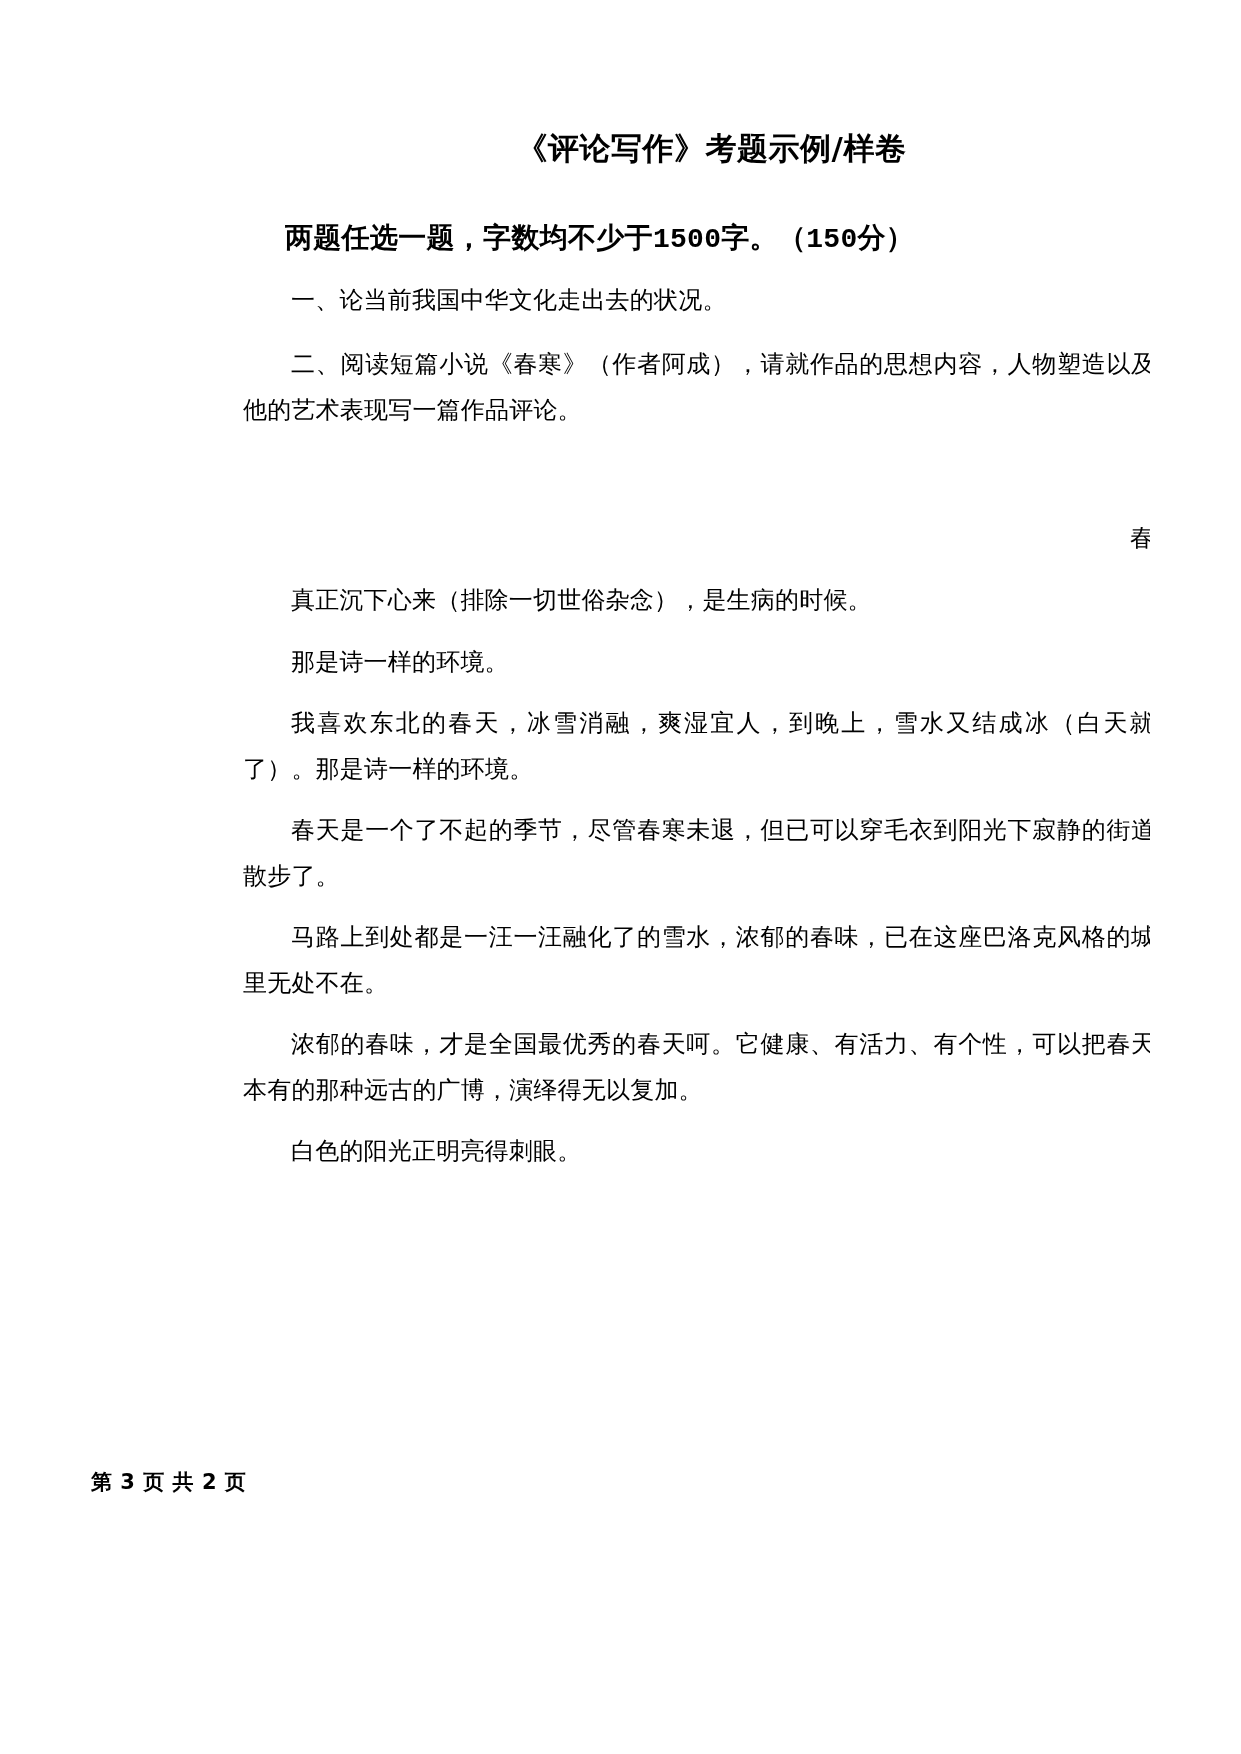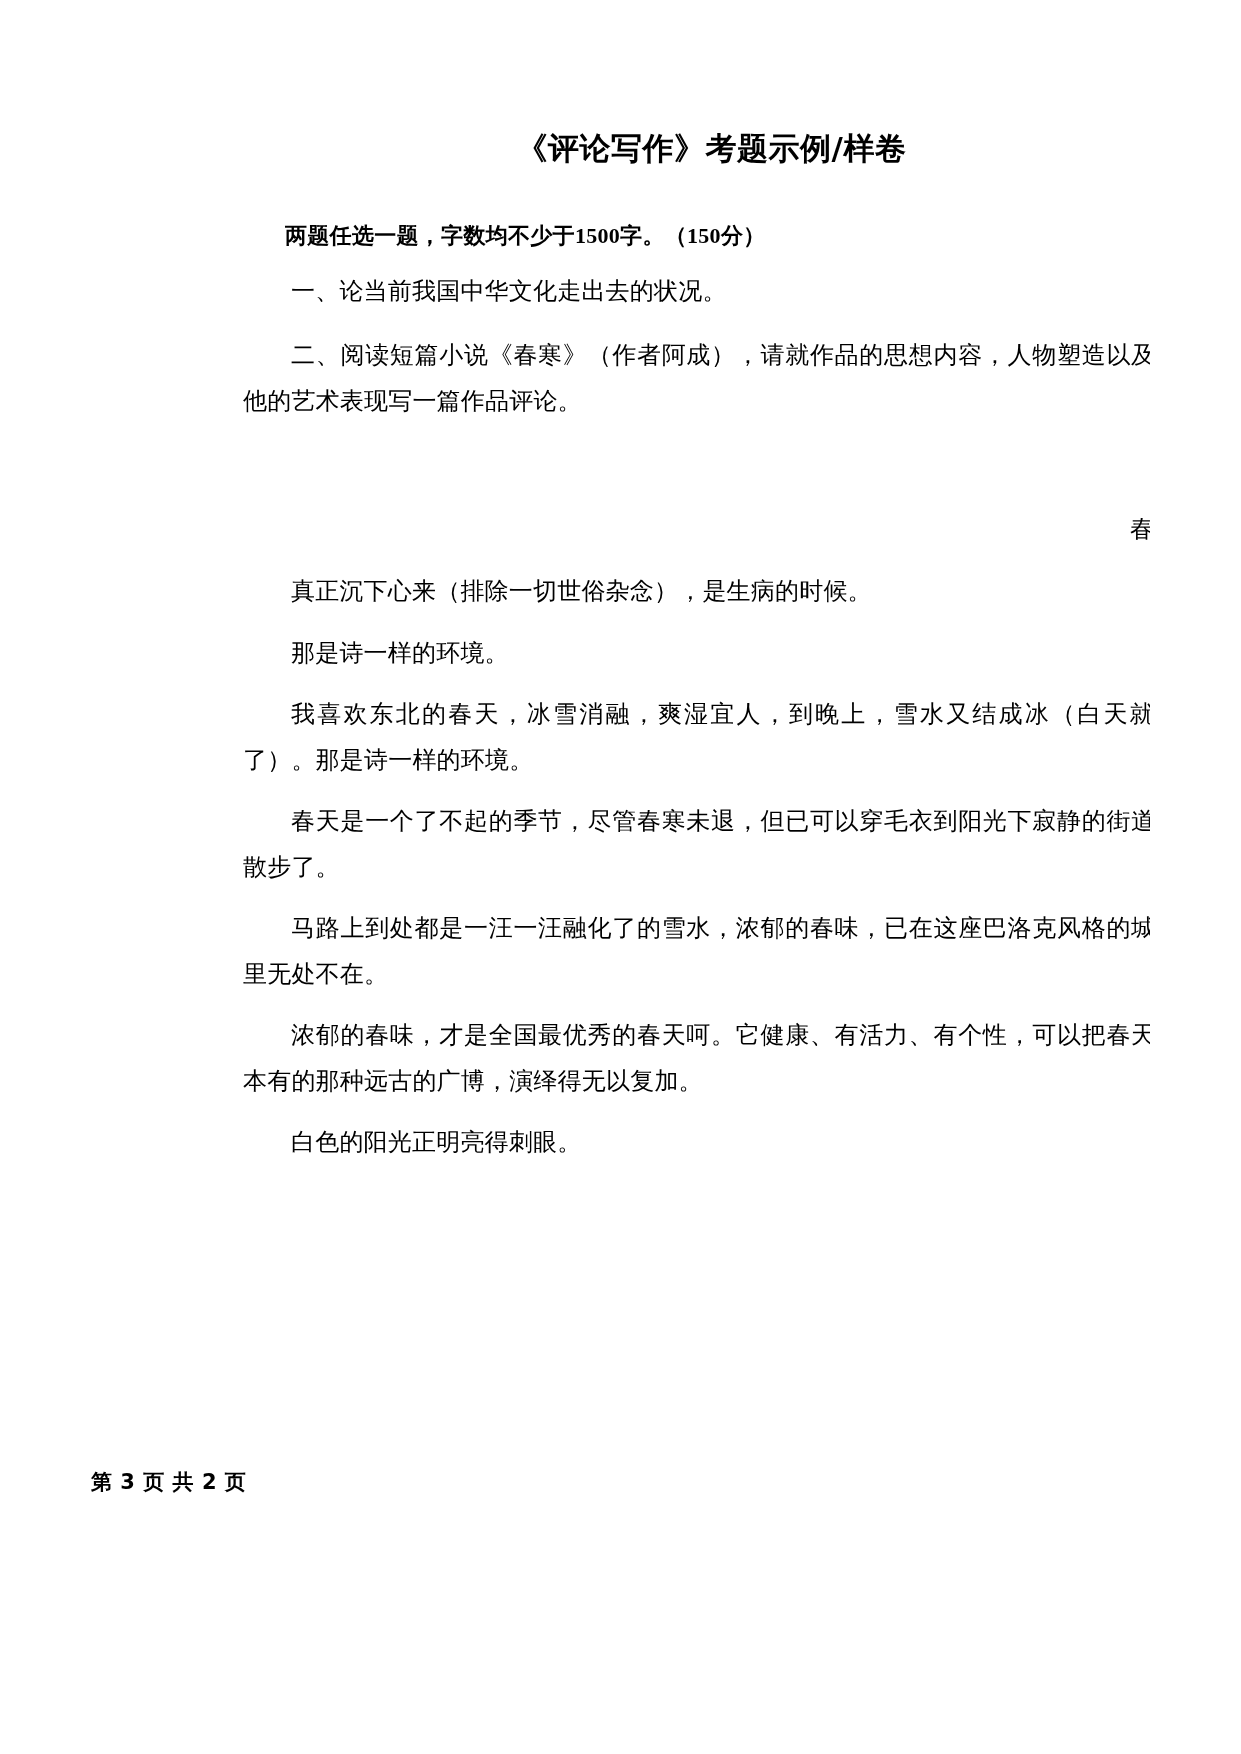--- a/index.html
+++ b/index.html
@@ -36,25 +36,25 @@
     font-weight: bold;
     letter-spacing: 0.5px;
     line-height: 1.35;
     font-family: "DejaVu Sans", "Liberation Sans", sans-serif;
   }
 
   .instruction {
     margin: 0;
     padding-top: 49px;
     padding-left: 42px;
-    font-size: 22px;
+    font-size: 28px;
     font-weight: bold;
     line-height: 1.5;
     letter-spacing: 0.3px;
-    font-family: Liberation Serif, serif;
+    font-family: Liberation Mono, monospace;
   }
 
   .q-item {
     margin: 0;
     padding-top: 16px;
     text-indent: 48px;
     font-size: 24px;
     line-height: 1.92;
     letter-spacing: 0.2px;
     text-align: justify;

